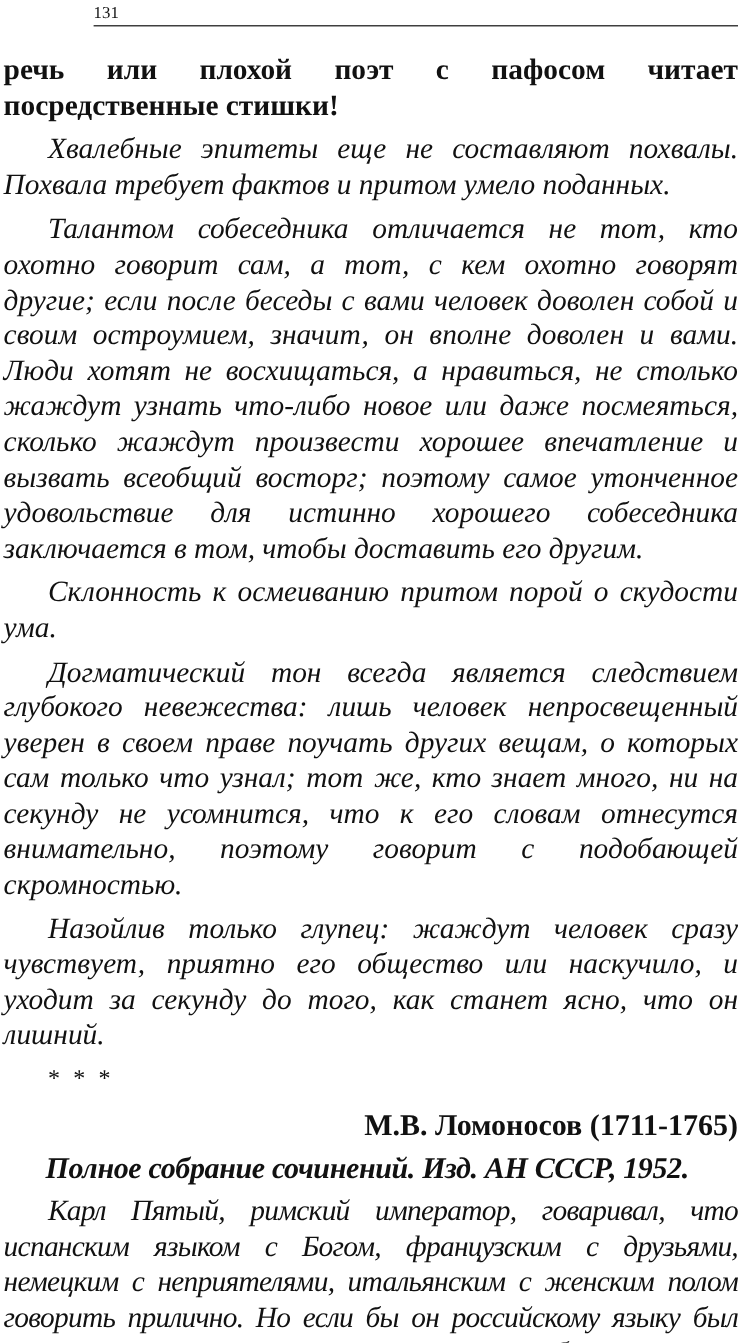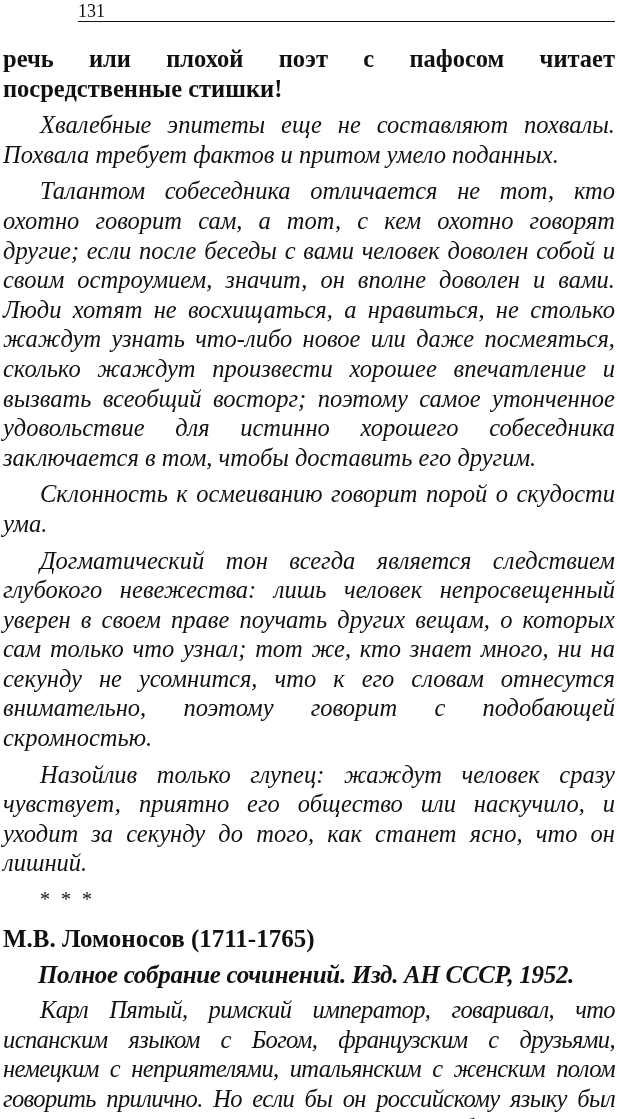--- a/index.html
+++ b/index.html
@@ -8,44 +8,44 @@
       font-family: "Liberation Serif", "DejaVu Serif", serif;
       color: #111111;
     }
     .header {
       position: absolute; left: 78px; top: 0px; width: 537px; height: 21px;
       border-bottom: 1.5px solid #111;
       display: flex; justify-content: space-between; align-items: flex-end;
       font-size: 17px; line-height: 19px;
     }
     .header .title { font-style: italic; letter-spacing: -0.6px; }
-    .header .page { font-size: 18px; }
+    .header .page { font-size: 14px; }
     .body {
       position: absolute; left: 3px; top: 44px; width: 612px;
       font-size: 24.5px; line-height: 29.6px;
     }
     .p { text-align: justify; text-align-last: left; margin: 0 0 7px 0; }
     .p.indent { text-indent: 37px; font-style: italic; }
     .p.first { text-indent: 0; font-weight: bold; }
     .stars { margin: 0 0 10px 0; padding-left: 37px; font-size: 20px; line-height: 28px; letter-spacing: 3px; }
-    .h-author { text-align: left; font-weight: bold; font-size: 25px; line-height: 32px; margin: 4px 0 4px 0; }
+    .h-author { text-align: right; font-weight: bold; font-size: 25px; line-height: 32px; margin: 4px 0 4px 0; }
     .h-source { text-align: center; font-weight: bold; font-style: italic; font-size: 25px; line-height: 32px; margin: 0 0 4px -6px; white-space: nowrap; letter-spacing: -0.3px; }
     .p.narrow { letter-spacing: -0.6px; word-spacing: 1px; }
   </style>
 </head>
 <body>
 
 <div class="header">
   <span class="page">131</span>
 </div>
 
 <div class="body">
   <p class="p first">речь или плохой поэт с пафосом читает посредственные стишки!</p>
   <p class="p indent">Хвалебные эпитеты еще не составляют похвалы. Похвала требует фактов и притом умело поданных.</p>
   <p class="p indent">Талантом собеседника отличается не тот, кто охотно говорит сам, а тот, с кем охотно говорят другие; если после беседы с вами человек доволен собой и своим остроумием, значит, он вполне доволен и вами. Люди хотят не восхищаться, а нравиться, не столько жаждут узнать что-либо новое или даже посмеяться, сколько жаждут произвести хорошее впечатление и вызвать всеобщий восторг; поэтому самое утонченное удовольствие для истинно хорошего собеседника заключается в том, чтобы доставить его другим.</p>
-  <p class="p indent">Склонность к осмеиванию говорит порой о скудости ума.</p>
+  <p class="p indent">Склонность к осмеиванию притом порой о скудости ума.</p>
   <p class="p indent">Догматический тон всегда является следствием глубокого невежества: лишь человек непросвещенный уверен в своем праве поучать других вещам, о которых сам только что узнал; тот же, кто знает много, ни на секунду не усомнится, что к его словам отнесутся внимательно, поэтому говорит с подобающей скромностью.</p>
   <p class="p indent">Назойлив только глупец: жаждут человек сразу чувствует, приятно его общество или наскучило, и уходит за секунду до того, как станет ясно, что он лишний.</p>
   <div class="stars">* * *</div>
   <div class="h-author">М.В. Ломоносов (1711-1765)</div>
   <div class="h-source">Полное собрание сочинений. Изд. АН СССР, 1952.</div>
   <p class="p indent narrow">Карл Пятый, римский император, говаривал, что испанским языком с Богом, французским с друзьями, немецким с неприятелями, итальянским с женским полом говорить прилично. Но если бы он российскому языку был искусен, то, конечно, к тому присовокупил бы, что им со всеми оными говорить пристойно, ибо нашел бы в нем великолепие ис-</p>
 </div>
 
 </body></html>

